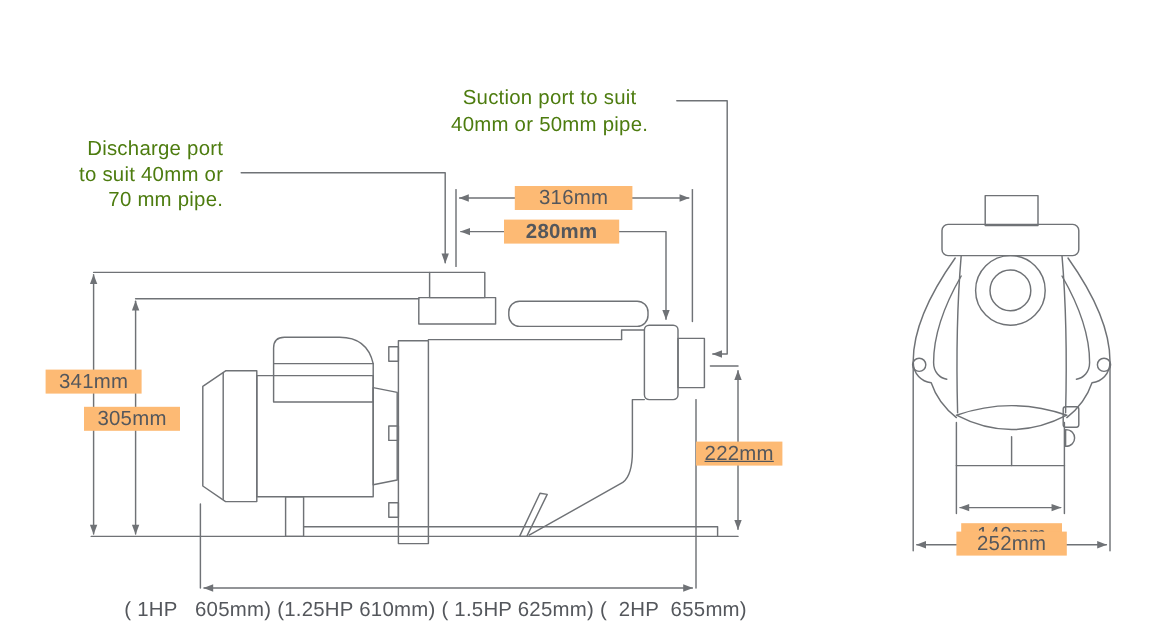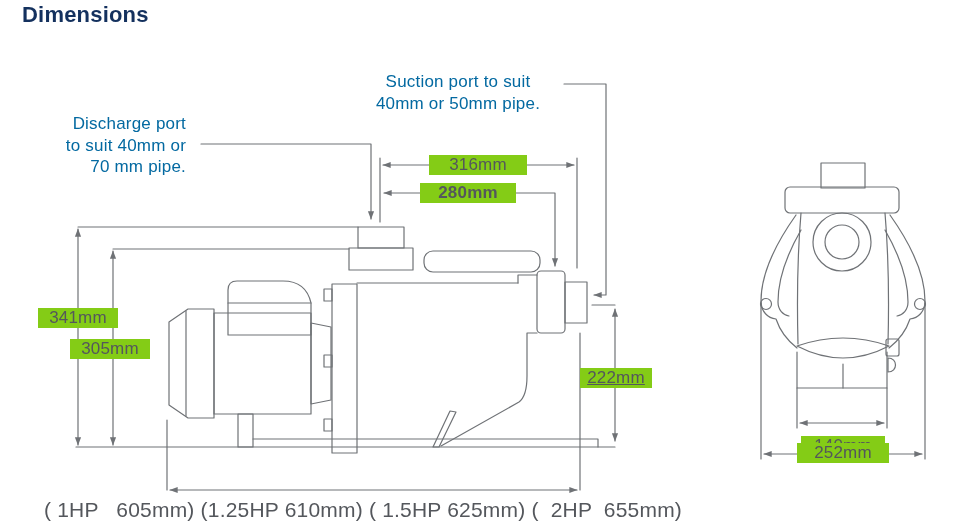--- a/index.html
+++ b/index.html
@@ -7,38 +7,37 @@
     position:relative;width:960px;height:531px;background:#ffffff;overflow:hidden;
     font-family:"Liberation Sans","DejaVu Sans",sans-serif;
     color:#54575c;
   }
   #page-title{
     position:absolute;left:22px;top:2px;
     font-size:22px;font-weight:bold;color:#14315e;letter-spacing:.2px;
   }
   svg{position:absolute;left:0;top:0;}
   .lbl{
-    position:absolute;font-size:17px;line-height:21.5px;color:#0369a1;
+    position:absolute;font-size:17px;line-height:21.5px;color:#4d7c0f;
     white-space:pre-line;letter-spacing:.2px;
   }
   .dim{
     position:absolute;font-size:17px;line-height:20px;color:#54575c;
-    text-align:center;background:#84cc16;letter-spacing:.2px;
+    text-align:center;background:#fdba74;letter-spacing:.2px;
   }
   .hp{
-    position:absolute;font-size:21px;color:#54575c;text-align:center;
+    position:absolute;font-size:17px;color:#54575c;text-align:center;
     white-space:pre;letter-spacing:.2px;
   }
 </style>
 </head>
 <body>
 
 <div id="page">
 
-  <div id="page-title">Dimensions</div>
 
   <svg width="960" height="531" viewBox="0 0 960 531" fill="none" stroke="#6f7276" stroke-width="1.2" stroke-linecap="round" stroke-linejoin="round">
     <defs>
       <marker id="arr" viewBox="0 0 10 10" refX="9" refY="5" markerWidth="8" markerHeight="8" orient="auto-start-reverse">
         <path d="M1,1.8 L9.5,5 L1,8.2 Z" fill="#6f7276" stroke="none"></path>
       </marker>
     </defs>
 
     <g>
 

